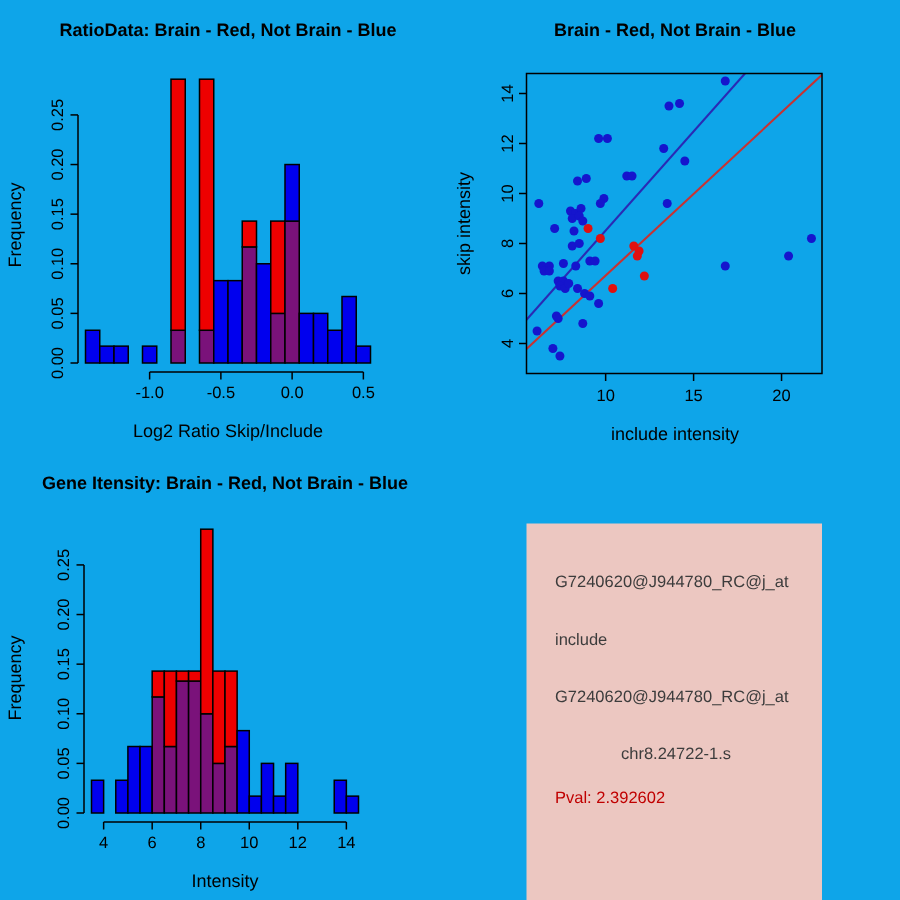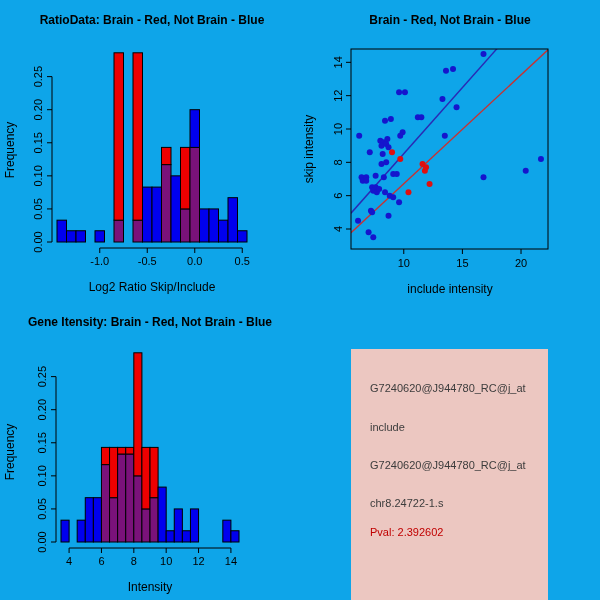--- a/index.html
+++ b/index.html
@@ -222,17 +222,17 @@
         <rect x="190.45454545454547" y="208.92334616730835" width="8.090909090909092" height="33.07665383269164" fill="#0000EE" stroke="#000" stroke-width="1"></rect>
         <rect x="222.81818181818184" y="220.16940847042352" width="8.090909090909092" height="21.83059152957648" fill="#0000EE" stroke="#000" stroke-width="1"></rect>
         <rect x="230.90909090909093" y="230.75393769688483" width="8.090909090909092" height="11.246062303115156" fill="#0000EE" stroke="#000" stroke-width="1"></rect>
       </g>
   </svg>
 
   <div id="info-box" style="background: rgb(236, 199, 193);">
     <div class="info-line il-0" style="color: rgb(60, 60, 60);">G7240620@J944780_RC@j_at</div>
     <div class="info-line il-1" style="color: rgb(60, 60, 60);">include</div>
     <div class="info-line il-2" style="color: rgb(60, 60, 60);">G7240620@J944780_RC@j_at</div>
-    <div class="info-line il-3" style="color: rgb(60, 60, 60);">chr8.24722-1.s</div>
+    <div class="info-line il-3" style="color: rgb(60, 60, 60); margin-left: 44px;">chr8.24722-1.s</div>
     <div class="info-line il-4" style="color: rgb(192, 0, 0);">Pval: 2.392602</div>
   </div>
 
 </div>
 
 </body></html>

